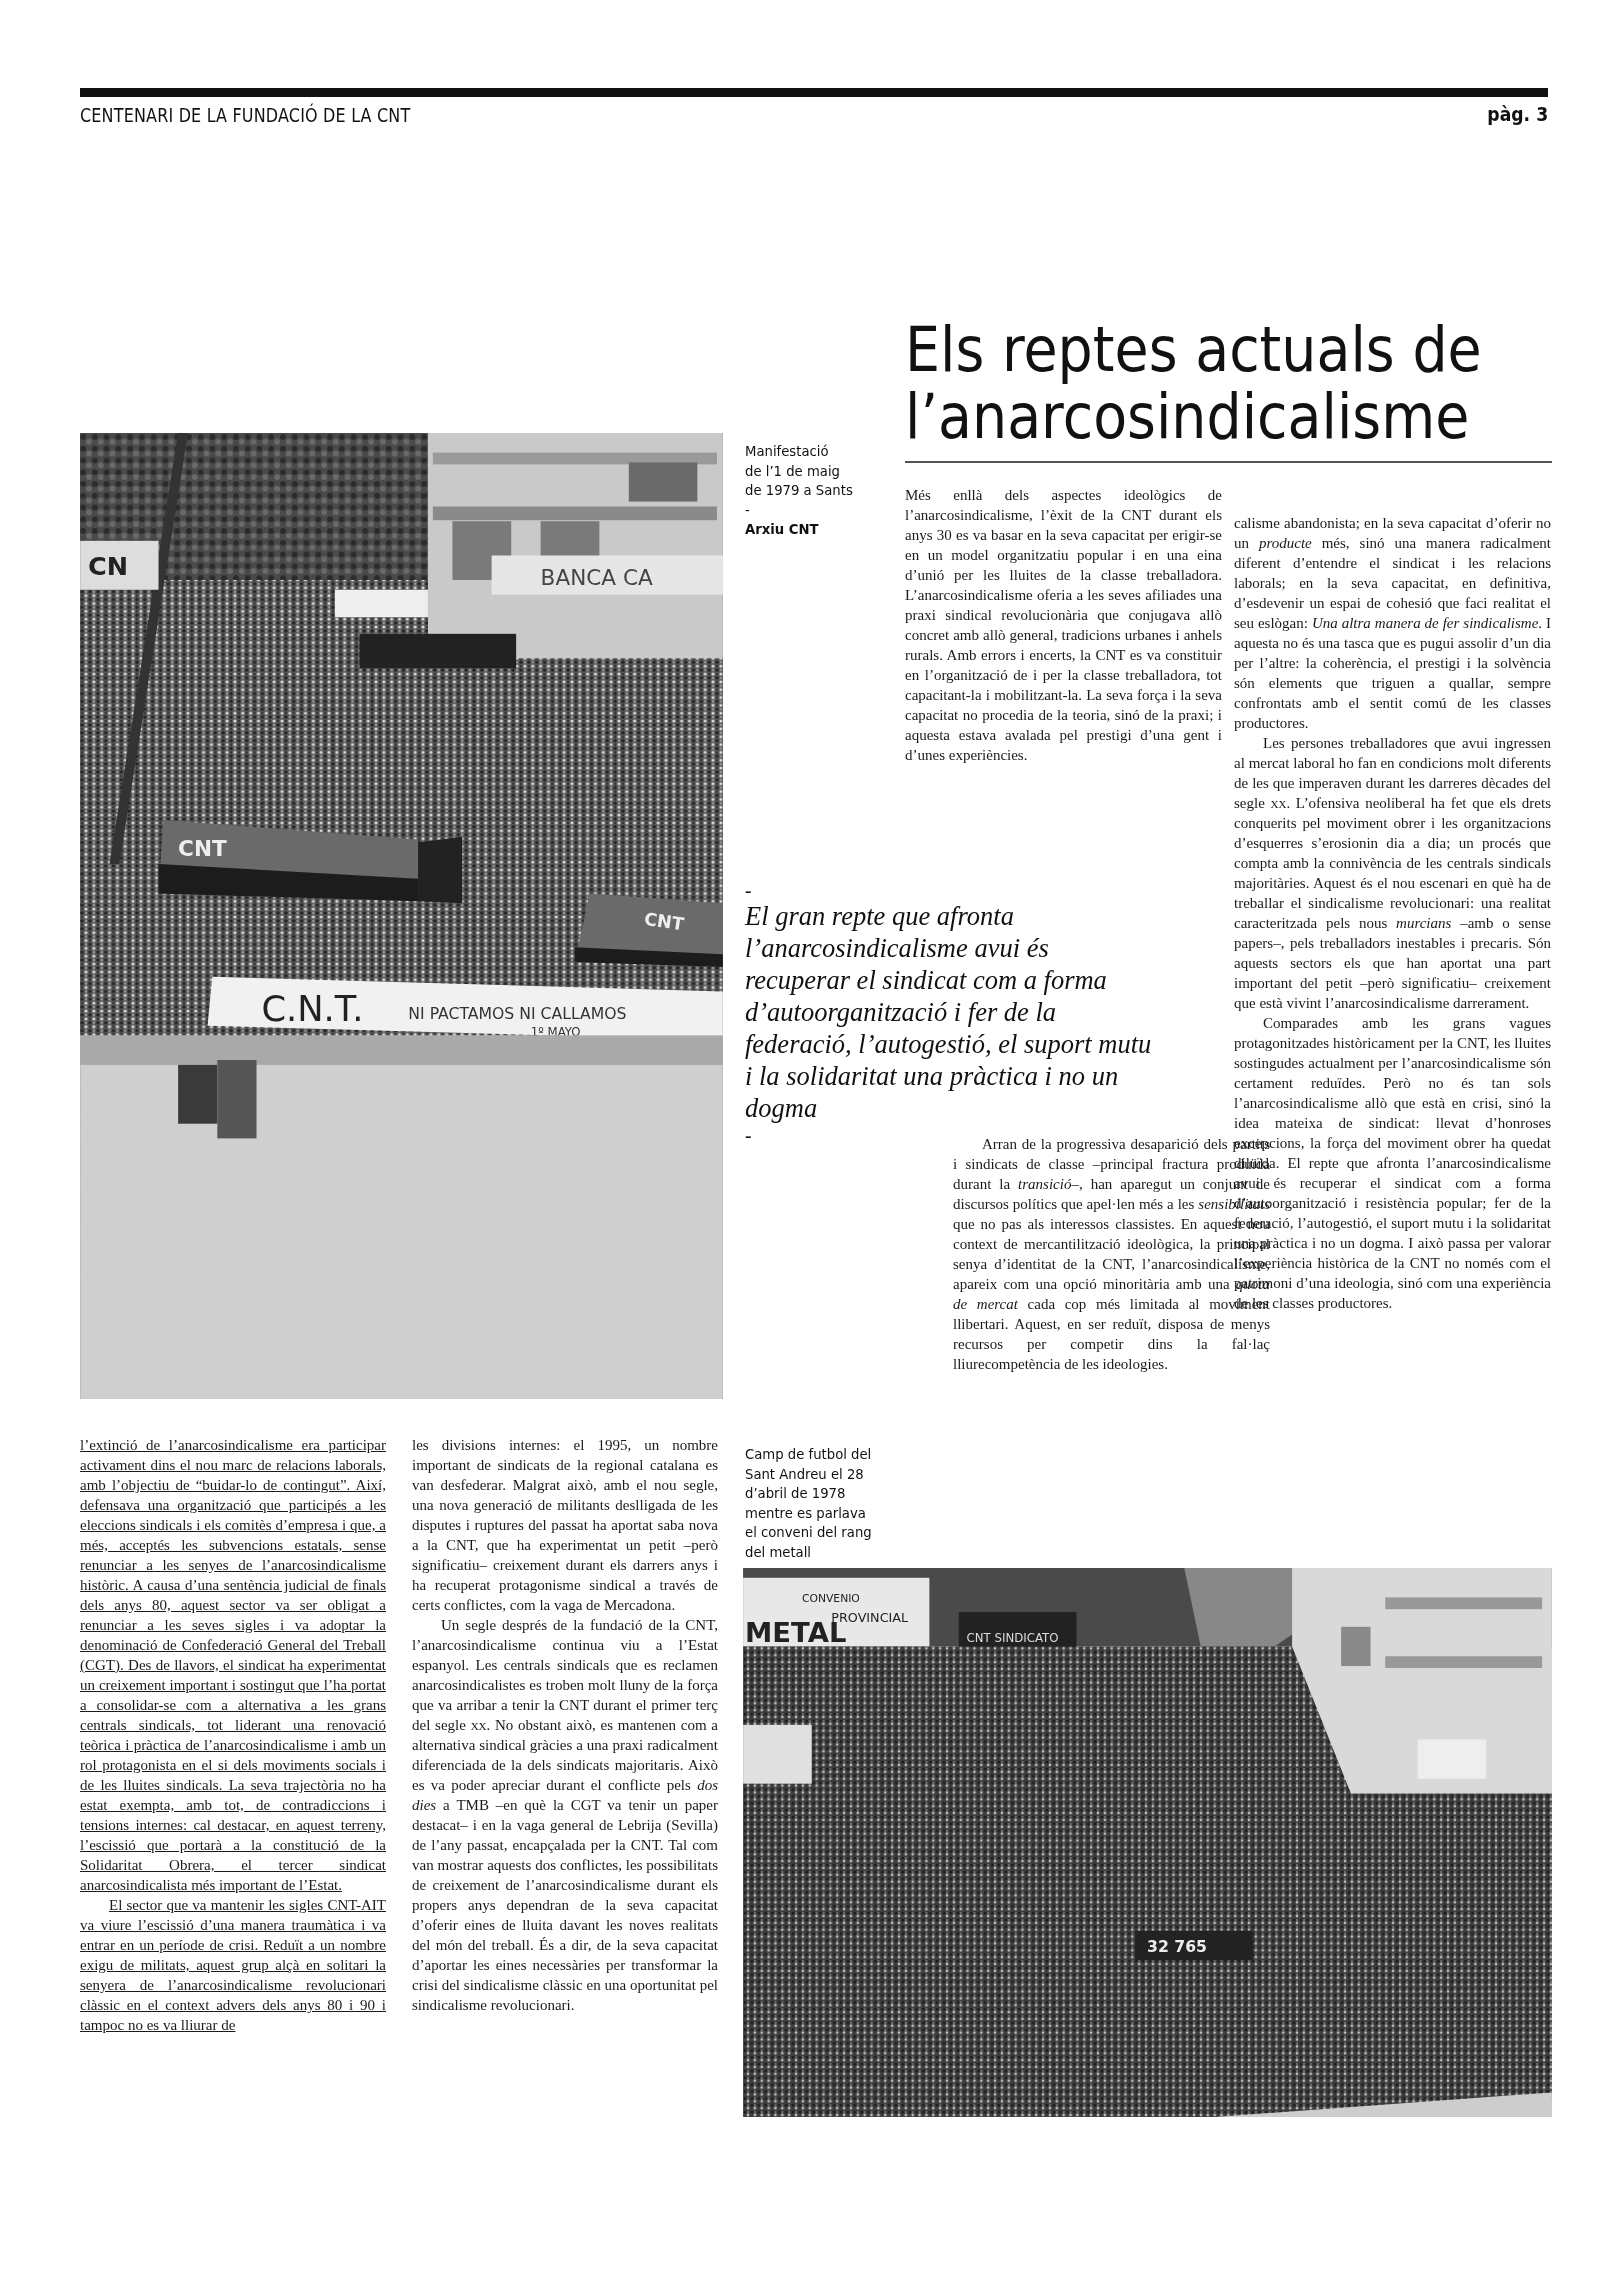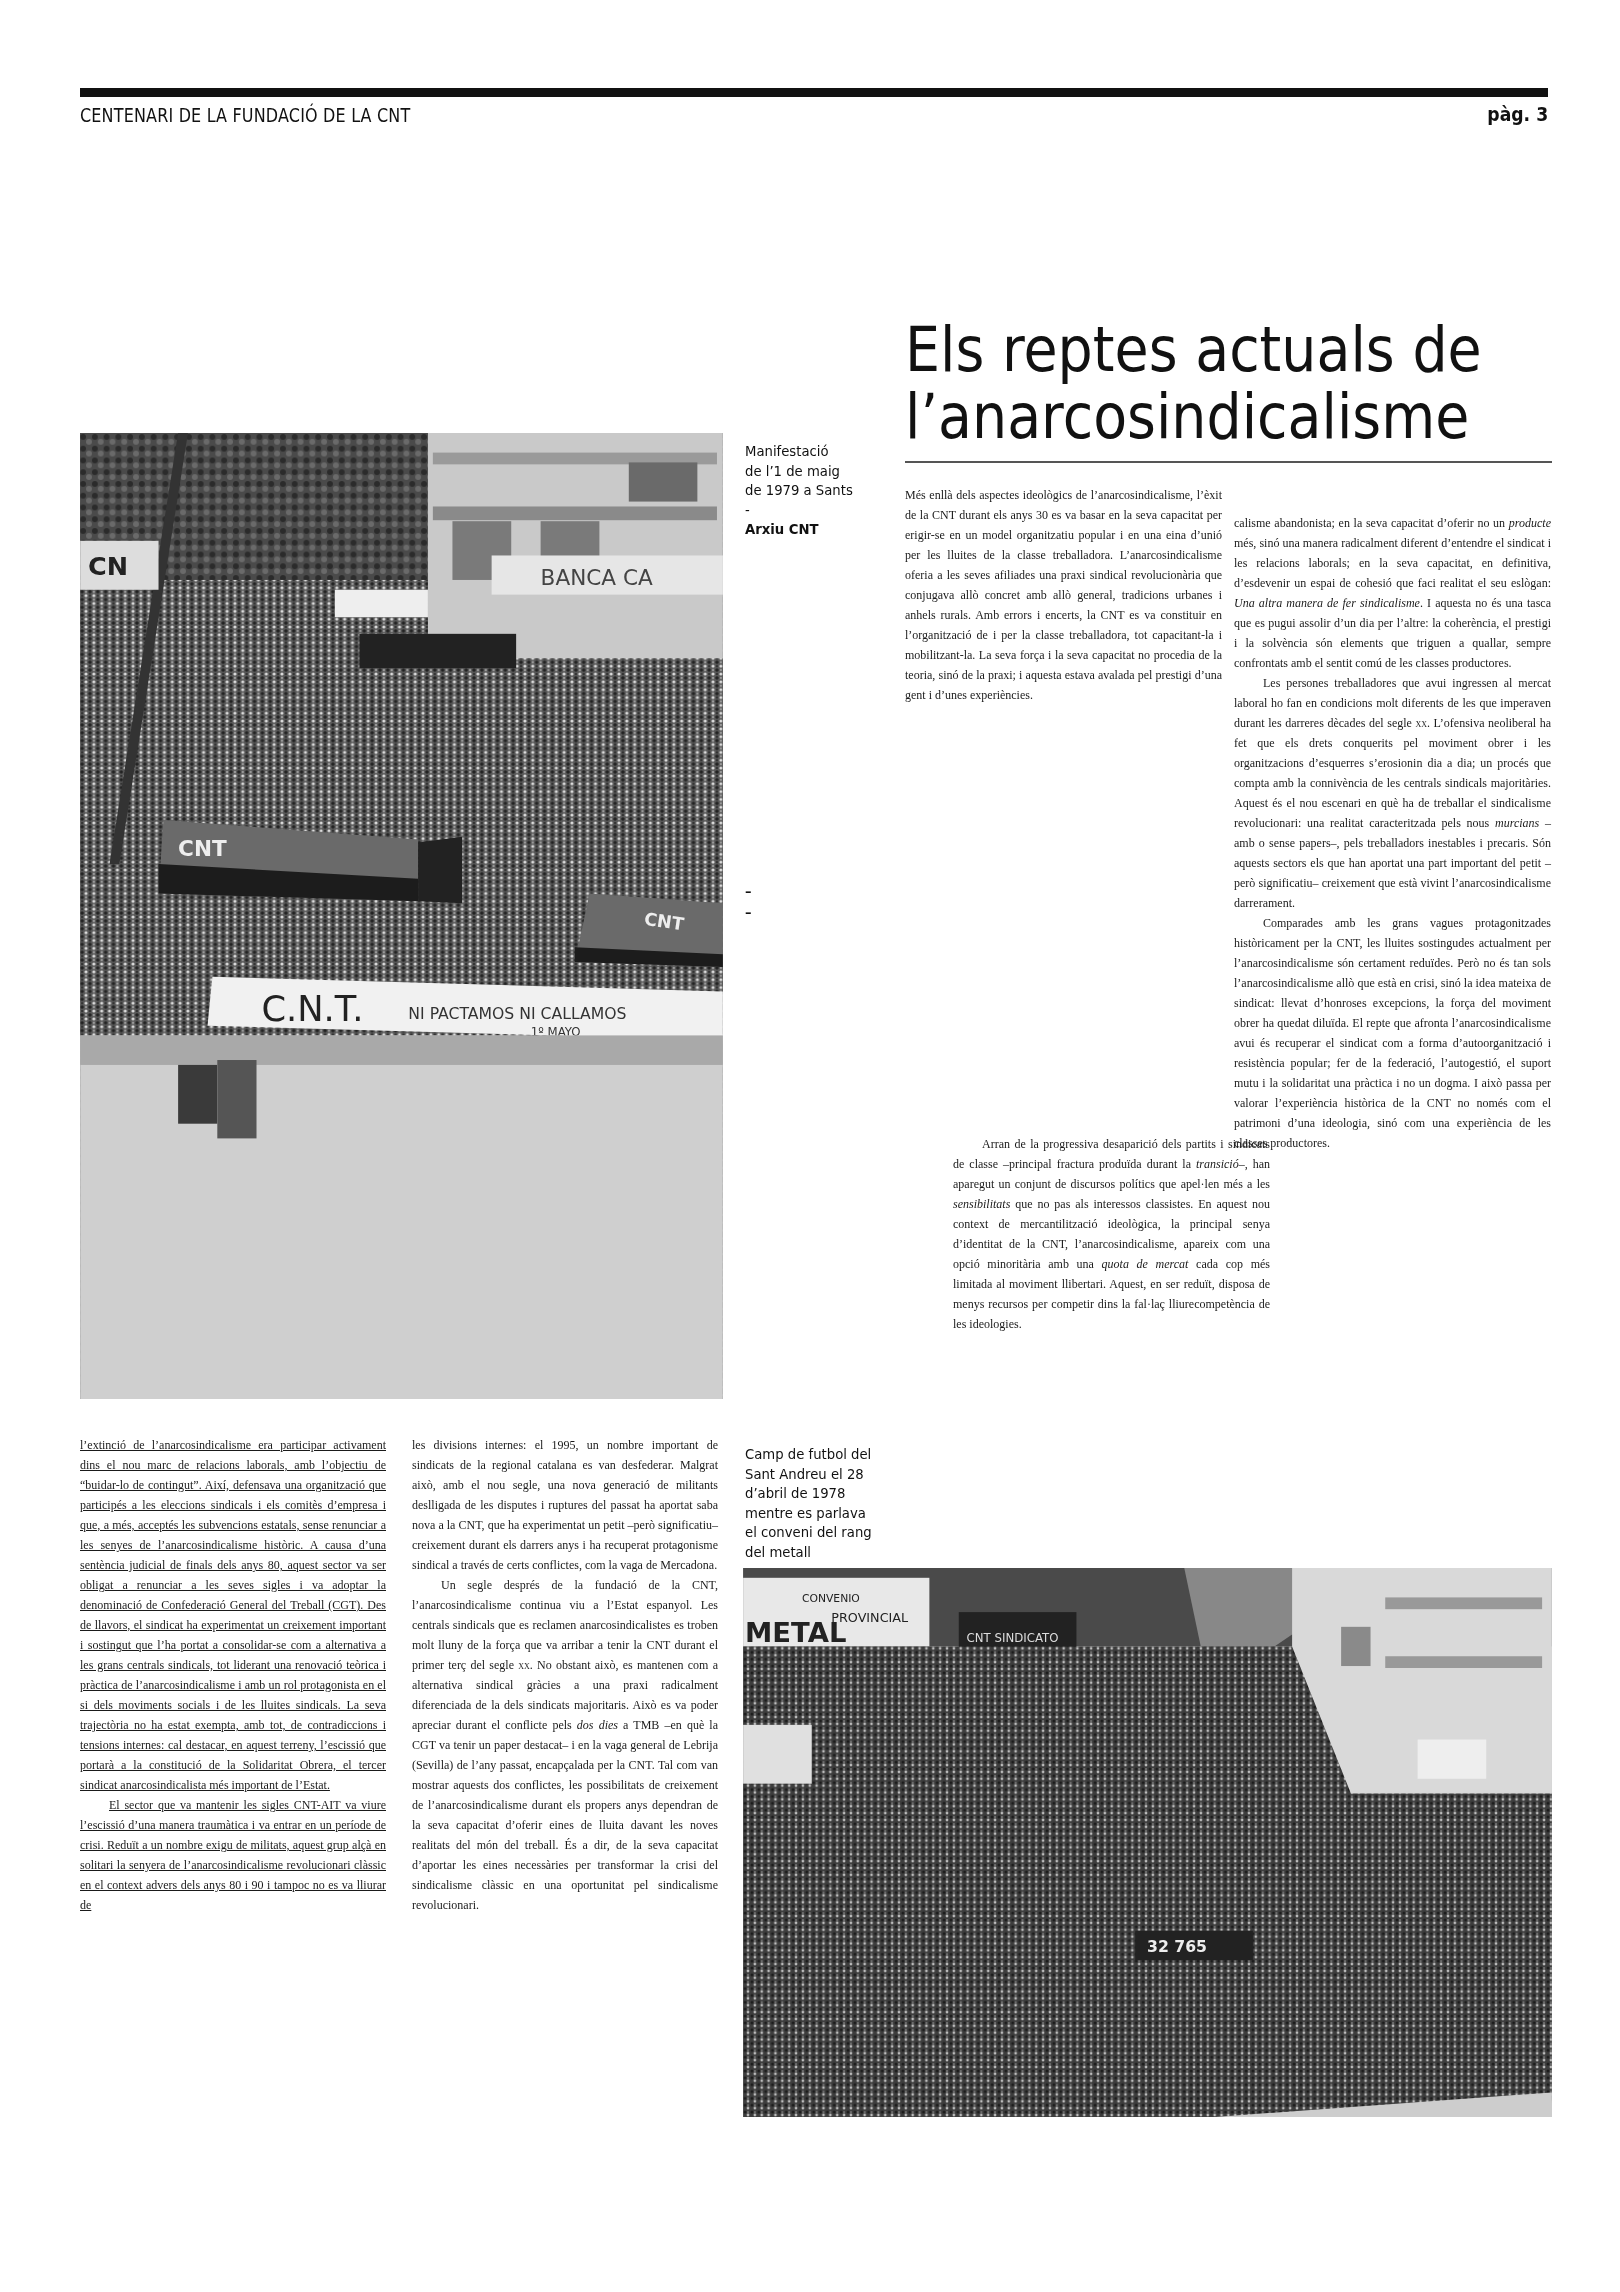--- a/index.html
+++ b/index.html
@@ -6,21 +6,21 @@
   body { width: 1620px; height: 2293px; position: relative; overflow: hidden; color: #1a1a1a; }
   .abs { position: absolute; }
   .topbar { left: 80px; top: 88px; width: 1468px; height: 8.8px; background: #111; }
   .section-label { left: 80px; top: 105px; font-family: "DejaVu Sans", sans-serif; font-size: 18.6px; letter-spacing: 0.2px; color: #111; transform: scaleX(0.86); transform-origin: left top; }
   .page-num { right: 72px; top: 103px; font-family: "DejaVu Sans", sans-serif; font-size: 19.6px; font-weight: bold; color: #111; transform: scaleX(0.88); transform-origin: right top; }
   .headline { left: 905px; top: 316px; width: 647px; font-family: "DejaVu Sans", sans-serif; font-size: 63px; line-height: 67px; color: #111; transform: scaleX(0.88); transform-origin: left top; white-space: nowrap; }
   .rule { height: 2px; background: #555; }
   .caption { font-family: "DejaVu Sans", sans-serif; font-size: 14.7px; line-height: 19.6px; color: #111; transform: scaleX(0.9); transform-origin: left top; }
   .caption .dash { display: block; }
   .caption .credit { display: block; font-weight: bold; }
-  .col { font-family: "Liberation Serif", serif; font-size: 12px; line-height: 20px; text-align: justify; color: #1a1a1a; hyphens: manual; }
+  .col { font-family: "Liberation Serif", serif; font-size: 15px; line-height: 20px; text-align: justify; color: #1a1a1a; hyphens: manual; }
   .col p { margin: 0; }
   .col p.indent { text-indent: 29px; }
   .col em { font-style: italic; }
   .sc { font-variant: small-caps; }
   .pull { left: 745px; top: 882px; width: 412px; font-family: "Liberation Serif", serif; font-style: italic; font-size: 26.5px; line-height: 32px; color: #111; }
   .pull .dash { display: block; font-style: normal; font-weight: bold; font-size: 19.6px; line-height: 17.6px; }
   .photo { background: #777; overflow: hidden; }
   .photo svg { display: block; }
 </style>
 </head>
@@ -97,20 +97,21 @@
   <span class="dash">-</span>
   <span class="credit">Arxiu CNT</span>
 </div>
 
 <div class="abs col" style="left:905px; top:485px; width:317px;">
   <p>Més enllà dels aspectes ideològics de l’anarcosindicalisme, l’èxit de la CNT durant els anys 30 es va basar en la seva capacitat per erigir-se en un model organitzatiu popular i en una eina d’unió per les lluites de la classe treballadora. L’anarcosindicalisme oferia a les seves afiliades una praxi sindical revolucionària que conjugava allò concret amb allò general, tradicions urbanes i anhels rurals. Amb errors i encerts, la CNT es va constituir en l’organització de i per la classe treballadora, tot capacitant-la i mobilitzant-la. La seva força i la seva capacitat no procedia de la teoria, sinó de la praxi; i aquesta estava avalada pel prestigi d’una gent i d’unes experiències.</p>
 </div>
 
 <div class="abs pull">
   <span class="dash">-</span>
+  <div>El gran repte que afronta l’anarcosindicalisme avui és recuperar el sindicat com a forma d’autoorganització i fer de la federació, l’autogestió, el suport mutu i la solidaritat una pràctica i no un dogma</div>
   <span class="dash" style="margin-top:3.9px;">-</span>
 </div>
 
 <div class="abs col" style="left:953px; top:1134px; width:317px;">
   <p class="indent"><span>Arran de la progressiva desaparició dels partits i sindicats de classe –principal fractura produïda durant la </span><em>transició</em><span>–, han aparegut un conjunt de discursos polítics que apel·len més a les </span><em>sensibilitats</em><span> que no pas als interessos classistes. En aquest nou context de mercantilització ideològica, la principal senya d’identitat de la CNT, l’anarcosindicalisme, apareix com una opció minoritària amb una </span><em>quota de mercat</em><span> cada cop més limitada al moviment llibertari. Aquest, en ser reduït, disposa de menys recursos per competir dins la fal·laç lliurecompetència de les ideologies.</span></p>
 </div>
 
 <div class="abs col" style="left:1234px; top:513px; width:317px;">
   <p><span>calisme abandonista; en la seva capacitat d’oferir no un </span><em>producte</em><span> més, sinó una manera radicalment diferent d’entendre el sindicat i les relacions laborals; en la seva capacitat, en definitiva, d’esdevenir un espai de cohesió que faci realitat el seu eslògan: </span><em>Una altra manera de fer sindicalisme</em><span>. I aquesta no és una tasca que es pugui assolir d’un dia per l’altre: la coherència, el prestigi i la solvència són elements que triguen a quallar, sempre confrontats amb el sentit comú de les classes productores.</span></p>
   <p class="indent"><span>Les persones treballadores que avui ingressen al mercat laboral ho fan en condicions molt diferents de les que imperaven durant les darreres dècades del segle </span><span class="sc">xx</span><span>. L’ofensiva neoliberal ha fet que els drets conquerits pel moviment obrer i les organitzacions d’esquerres s’erosionin dia a dia; un procés que compta amb la connivència de les centrals sindicals majoritàries. Aquest és el nou escenari en què ha de treballar el sindicalisme revolucionari: una realitat caracteritzada pels nous </span><em>murcians</em><span> –amb o sense papers–, pels treballadors inestables i precaris. Són aquests sectors els que han aportat una part important del petit –però significatiu– creixement que està vivint l’anarcosindicalisme darrerament.</span></p>

